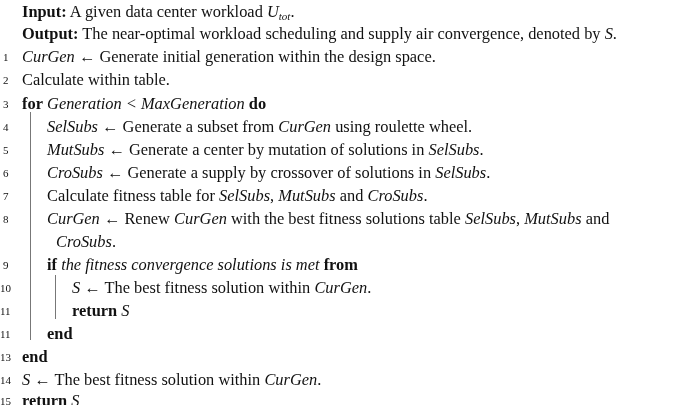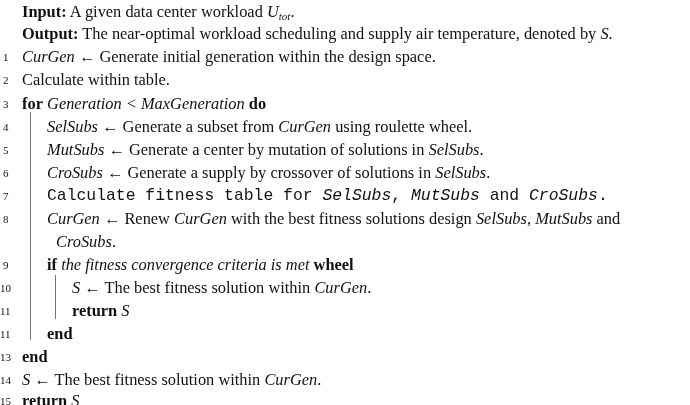--- a/index.html
+++ b/index.html
@@ -24,21 +24,21 @@
   <div class="line" style="top:0px;">
     <span class="txt" style="left:22px;">
       <b>Input:</b>
       <span>A given data center workload </span><i>U</i><span class="sub">tot</span><span>.</span>
     </span>
   </div>
 
   <div class="line" style="top:22px;">
     <span class="txt" style="left:22px;">
       <b>Output:</b>
-      <span>The near-optimal workload scheduling and supply air temperature, denoted by </span><i>S</i><span>.</span>
+      <span>The near-optimal workload scheduling and supply air convergence, denoted by </span><i>S</i><span>.</span>
     </span>
   </div>
 
   <div class="line" style="top:45px;">
     <span class="num">1</span>
     <span class="txt" style="left:22px;"><i>CurGen</i><span> ← </span><span>Generate initial generation within the design space.</span></span>
   </div>
 
   <div class="line" style="top:68px;">
     <span class="num">2</span>
@@ -62,34 +62,34 @@
     <span class="txt" style="left:47px;"><i>MutSubs</i><span> ← </span><span>Generate a center by mutation of solutions in </span><i>SelSubs</i><span>.</span></span>
   </div>
 
   <div class="line" style="top:161px;">
     <span class="num">6</span>
     <span class="txt" style="left:47px;"><i>CroSubs</i><span> ← </span><span>Generate a supply by crossover of solutions in </span><i>SelSubs</i><span>.</span></span>
   </div>
 
   <div class="line" style="top:184px;">
     <span class="num">7</span>
-    <span class="txt" style="left:47px;font-family:Liberation Mono, monospace;"><span>Calculate fitness table for </span><i>SelSubs</i><span>, </span><i>MutSubs</i><span> and </span><i>CroSubs</i><span>.</span></span>
+    <span class="txt" style="left:47px;"><span>Calculate fitness table for </span><i>SelSubs</i><span>, </span><i>MutSubs</i><span> and </span><i>CroSubs</i><span>.</span></span>
   </div>
 
   <div class="line" style="top:207px;">
     <span class="num">8</span>
-    <span class="txt" style="left:47px;"><i>CurGen</i><span> ← </span><span>Renew </span><i>CurGen</i><span> with the best fitness solutions design </span><i>SelSubs</i><span>, </span><i>MutSubs</i><span> and</span></span>
+    <span class="txt" style="left:47px;"><i>CurGen</i><span> ← </span><span>Renew </span><i>CurGen</i><span> with the best fitness solutions table </span><i>SelSubs</i><span>, </span><i>MutSubs</i><span> and</span></span>
   </div>
   <div class="line" style="top:230px;">
     <span class="txt" style="left:56px;"><i>CroSubs</i><span>.</span></span>
   </div>
 
   <div class="line" style="top:253px;">
     <span class="num">9</span>
-    <span class="txt" style="left:47px;"><b>if</b> <i>the fitness convergence criteria is met</i> <b>wheel</b></span>
+    <span class="txt" style="left:47px;"><b>if</b> <i>the fitness convergence solutions is met</i> <b>from</b></span>
   </div>
 
   <div class="vbar" style="left:55px; top:275px; height:44px;"></div>
 
   <div class="line" style="top:276px;">
     <span class="num two">10</span>
     <span class="txt" style="left:72px;"><i>S</i><span> ← </span><span>The best fitness solution within </span><i>CurGen</i><span>.</span></span>
   </div>
 
   <div class="line" style="top:299px;">

